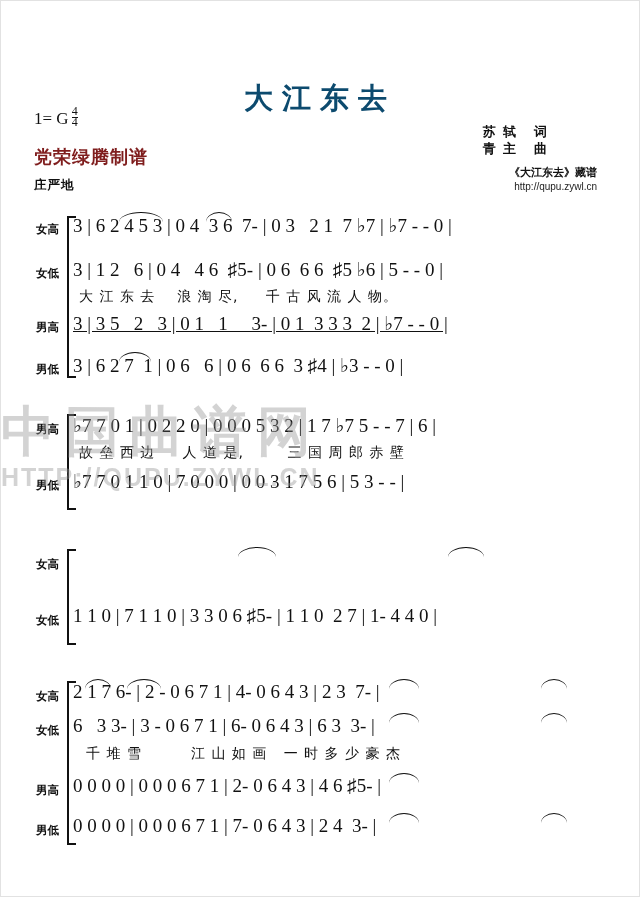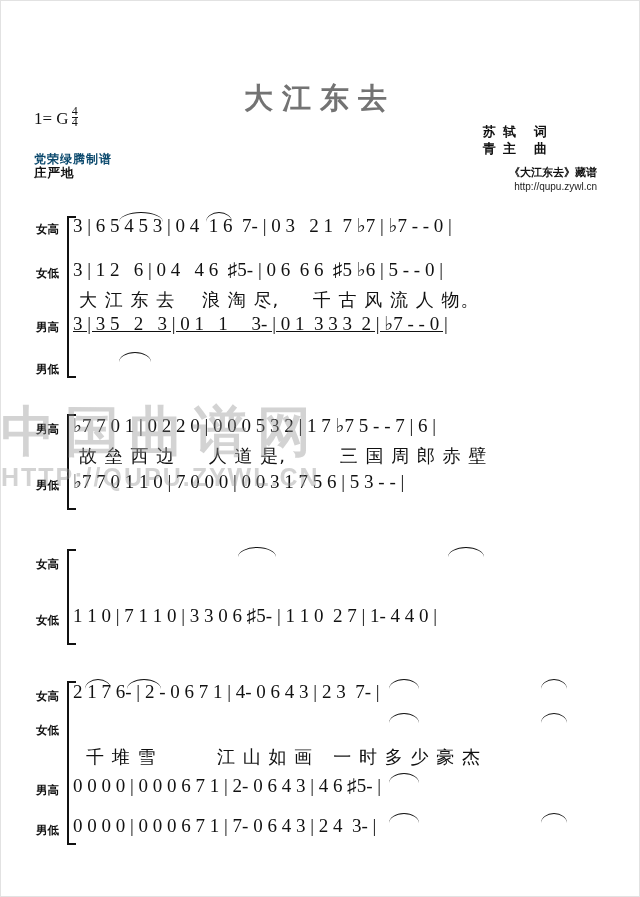--- a/index.html
+++ b/index.html
@@ -16,44 +16,44 @@
     box-sizing:border-box;
   }
   
   .title{
     position:absolute;top:78px;left:0;width:100%;
     text-align:center;
     font-family:"DejaVu Serif", serif;
     font-weight:bold;
     font-size:29px;
     letter-spacing:9px;
-    color:#737373;
+    color:#0c4a6e;
   }
   .keysig{
     position:absolute;left:33px;top:106px;
     font-size:17px;color:#111;
     font-family:"Liberation Serif", serif;
   }
   .keysig .frac{
     display:inline-block;
     vertical-align:-2px;
     text-align:center;
     font-size:12px;
     line-height:9px;
     margin-left:3px;
   }
   .keysig .frac span{display:block;}
   .keysig .frac .num{border-bottom:1px solid #111;padding-bottom:1px;}
   .credit-arr{
-    position:absolute;left:33px;top:150px;
-    font-size:12px;font-weight:bold;color:#0c4a6e;
+    position:absolute;left:33px;top:144px;
+    font-size:18px;font-weight:bold;color:#7f1d1d;
     letter-spacing:1px;
   }
   .tempo{
-    position:absolute;left:33px;top:164px;
+    position:absolute;left:33px;top:176px;
     font-size:12.5px;font-weight:bold;color:#111;
     letter-spacing:1px;
   }
   .credits{
     position:absolute;right:90px;top:122px;
     text-align:left;
     font-size:13px;font-weight:bold;color:#111;
     line-height:17px;
     letter-spacing:2px;
   }
@@ -113,21 +113,21 @@
   .notes{
     position:absolute;
     font-family:"Liberation Serif", serif;
     font-size:19px;
     color:#111;
     white-space:pre;
     letter-spacing:0px;
   }
   .lyric{
     position:absolute;
-    font-size:18px;
+    font-size:14px;
     color:#111;
     white-space:pre;
     letter-spacing:1px;
     font-family:"DejaVu Sans", sans-serif;
   }
   .tie{
     position:absolute;
     border:1.3px solid #111;
     border-bottom:none;
     border-left:none;
@@ -168,33 +168,34 @@
 
   <div class="watermark">
     <div class="wm-main">中国曲谱网</div>
     <div class="wm-sub">HTTP://QUPU.ZYWL.CN</div>
   </div>
 
   <div class="system" style="top:205px;height:170px;">
     <div class="brace" style="left:66px;top:10px;height:158px;"></div>
 
     <div class="partlabel" style="left:28px;top:16px;">女高</div>
-    <div class="notes" style="left:72px;top:8px;">3 | 6 5 4 5 3 | 0 4  1 6  7- | 0 3   2 1  7 ♭7 | ♭7 - - 0 |</div>
+    <div class="notes" style="left:72px;top:8px;">3 | 6 2 4 5 3 | 0 4  3 6  7- | 0 3   2 1  7 ♭7 | ♭7 - - 0 |</div>
     <div class="tie" style="left:118px;top:6px;width:44px;"></div>
     <div class="tie" style="left:205px;top:6px;width:26px;"></div>
 
     <div class="partlabel" style="left:28px;top:60px;">女低</div>
     <div class="notes" style="left:72px;top:52px;">3 | 1 2   6 | 0 4   4 6  ♯5- | 0 6  6 6  ♯5 ♭6 | 5 - - 0 |</div>
 
     <div class="lyric" style="left:78px;top:82px;">大 江 东 去    浪 淘 尽,     千 古 风 流 人 物。</div>
 
     <div class="partlabel" style="left:28px;top:114px;">男高</div>
     <div class="notes" style="left:72px;top:106px;text-decoration:underline;">3 | 3 5   2   3 | 0 1   1     3- | 0 1  3 3 3  2 | ♭7 - - 0 |</div>
 
     <div class="partlabel" style="left:28px;top:156px;">男低</div>
+    <div class="notes" style="left:72px;top:148px;">3 | 6 2 7  1 | 0 6   6 | 0 6  6 6  3 ♯4 | ♭3 - - 0 |</div>
     <div class="tie" style="left:118px;top:146px;width:32px;"></div>
   </div>
 
   <div class="system" style="top:405px;height:110px;">
     <div class="brace" style="left:66px;top:8px;height:92px;"></div>
 
     <div class="partlabel" style="left:28px;top:16px;">男高</div>
     <div class="notes" style="left:72px;top:8px;">♭7 7 0 1 | 0 2 2 0 | 0 0 0 5 3 2 | 1 7 ♭7 5 - - 7 | 6 |</div>
 
     <div class="lyric" style="left:78px;top:38px;">故 垒 西 边     人 道 是,        三 国 周 郎 赤 壁</div>
@@ -219,20 +220,21 @@
     <div class="brace" style="left:66px;top:8px;height:160px;"></div>
 
     <div class="partlabel" style="left:28px;top:16px;">女高</div>
     <div class="notes" style="left:72px;top:8px;">2 1 7 6- | 2 - 0 6 7 1 | 4- 0 6 4 3 | 2 3  7- |</div>
     <div class="tie" style="left:84px;top:6px;width:26px;"></div>
     <div class="tie" style="left:126px;top:6px;width:34px;"></div>
     <div class="tie" style="left:388px;top:6px;width:30px;"></div>
     <div class="tie" style="left:540px;top:6px;width:26px;"></div>
 
     <div class="partlabel" style="left:28px;top:50px;">女低</div>
+    <div class="notes" style="left:72px;top:42px;">6   3 3- | 3 - 0 6 7 1 | 6- 0 6 4 3 | 6 3  3- |</div>
     <div class="tie" style="left:388px;top:40px;width:30px;"></div>
     <div class="tie" style="left:540px;top:40px;width:26px;"></div>
 
     <div class="lyric" style="left:85px;top:72px;">千 堆 雪         江 山 如 画   一 时 多 少 豪 杰</div>
 
     <div class="partlabel" style="left:28px;top:110px;">男高</div>
     <div class="notes" style="left:72px;top:102px;">0 0 0 0 | 0 0 0 6 7 1 | 2- 0 6 4 3 | 4 6 ♯5- |</div>
     <div class="tie" style="left:388px;top:100px;width:30px;"></div>
 
     <div class="partlabel" style="left:28px;top:150px;">男低</div>

